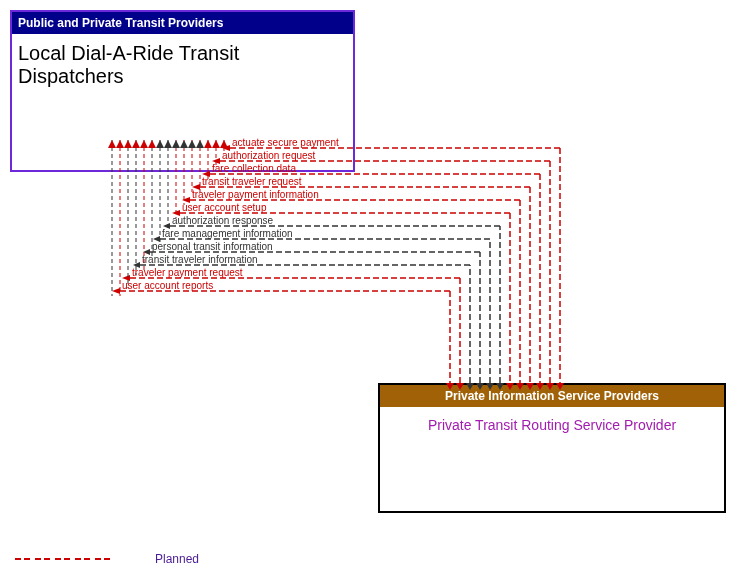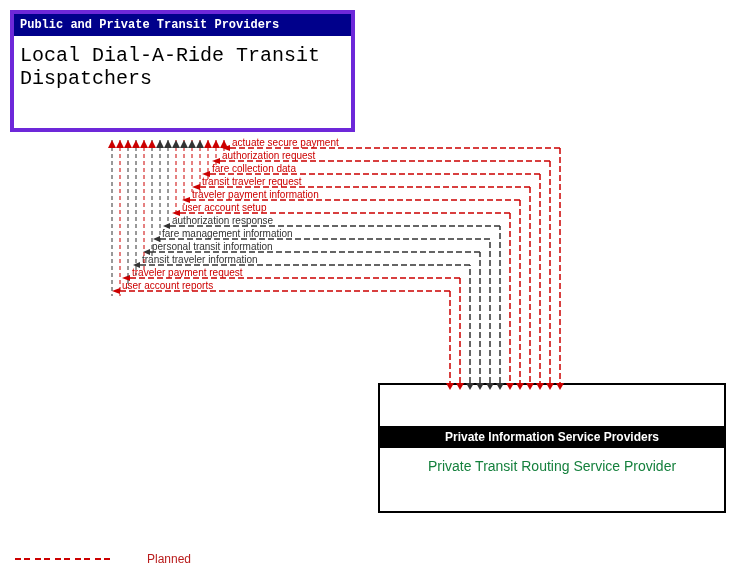--- a/index.html
+++ b/index.html
@@ -18,23 +18,22 @@
       width: 741px;
       height: 584px;
     }
 
     
     .left-box {
       position: absolute;
       top: 10px;
       left: 10px;
       width: 345px;
-      height: 122px;
-      border: 4px solid #6d28d9;
-      font-family: Liberation Mono, monospace;
+      height: 162px;
+      border: 2px solid #6d28d9;
     }
 
     .left-box-header {
       background: #00008B;
       color: #fff;
       font-weight: bold;
       font-size: 12px;
       padding: 4px 6px;
       text-align: left;
     }
@@ -50,34 +49,33 @@
     .right-box {
       position: absolute;
       top: 383px;
       left: 378px;
       width: 348px;
       height: 130px;
       border: 2px solid #000;
     }
 
     .right-box-header {
-      background: #000000;
+      background: #a16207;
       color: #fff;
       font-weight: bold;
       font-size: 12px;
       padding: 4px 6px;
       text-align: center;
-      margin-top: 41px;
     }
 
     .right-box-title {
       padding: 10px 6px;
       font-size: 14px;
       font-weight: normal;
-      color: #15803d;
+      color: #a21caf;
       text-align: center;
     }
 
     
     .diagram-svg {
       position: absolute;
       top: 0;
       left: 0;
       width: 741px;
       height: 584px;
@@ -88,22 +86,22 @@
       position: absolute;
       bottom: 18px;
       left: 15px;
       display: flex;
       align-items: center;
       gap: 8px;
     }
 
     .legend-text {
       font-size: 12px;
-      color: #b91c1c;
-      margin-left: 4px;
+      color: #4c1d95;
+      margin-left: 12px;
     }
   </style>
 </head>
 <body>
 
 <div class="diagram-container">
 
   <div class="left-box">
     <div class="left-box-header">Public and Private Transit Providers</div>
     <div class="left-box-title">Local Dial-A-Ride Transit Dispatchers</div>

